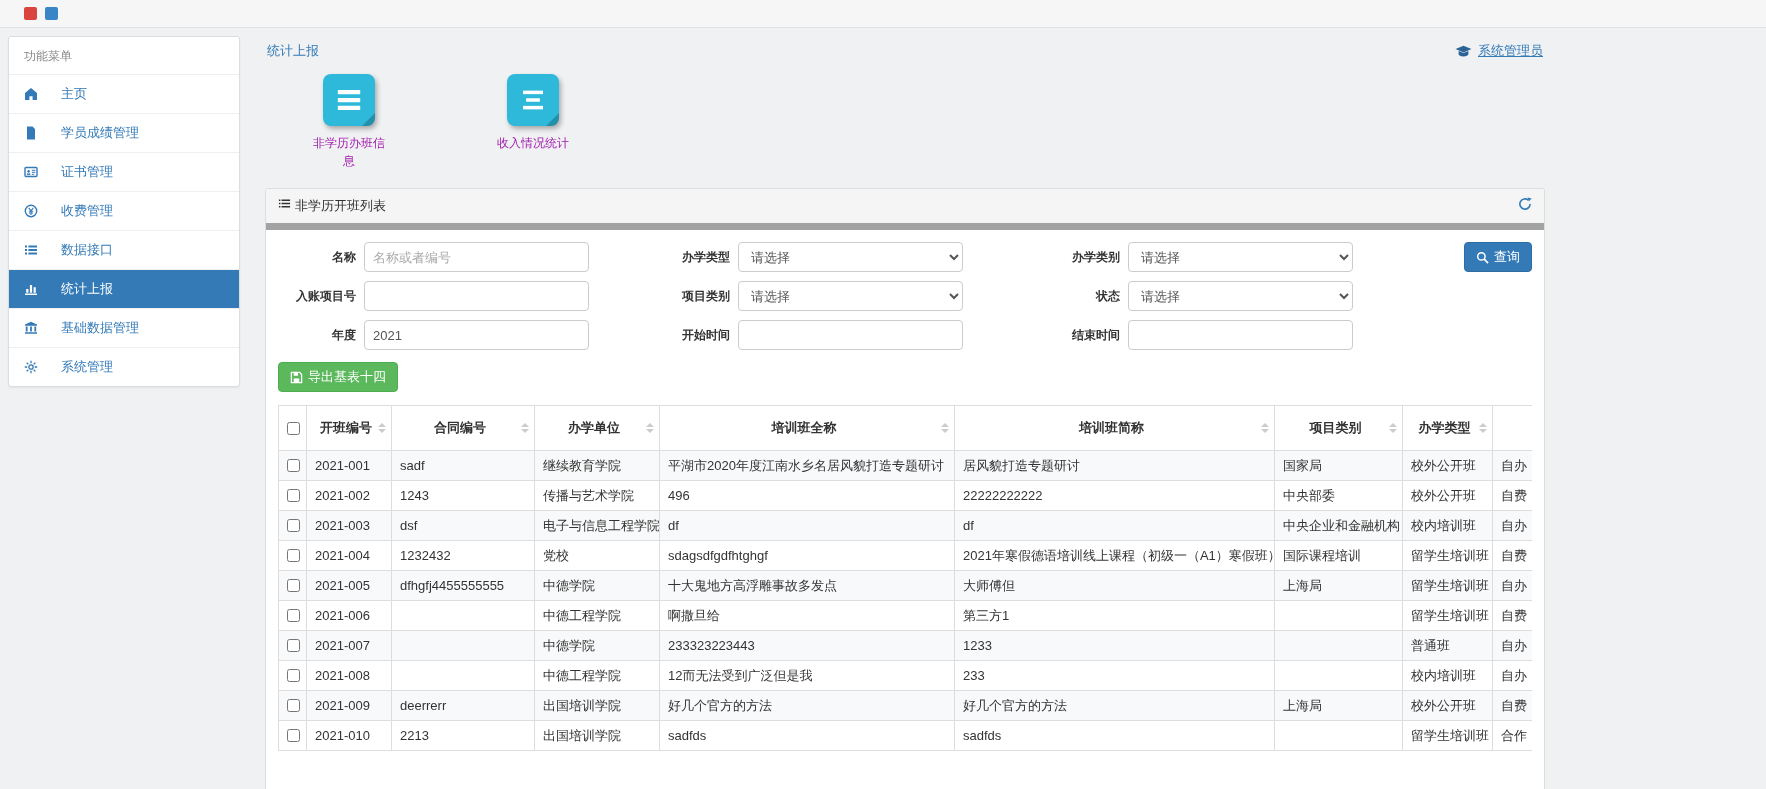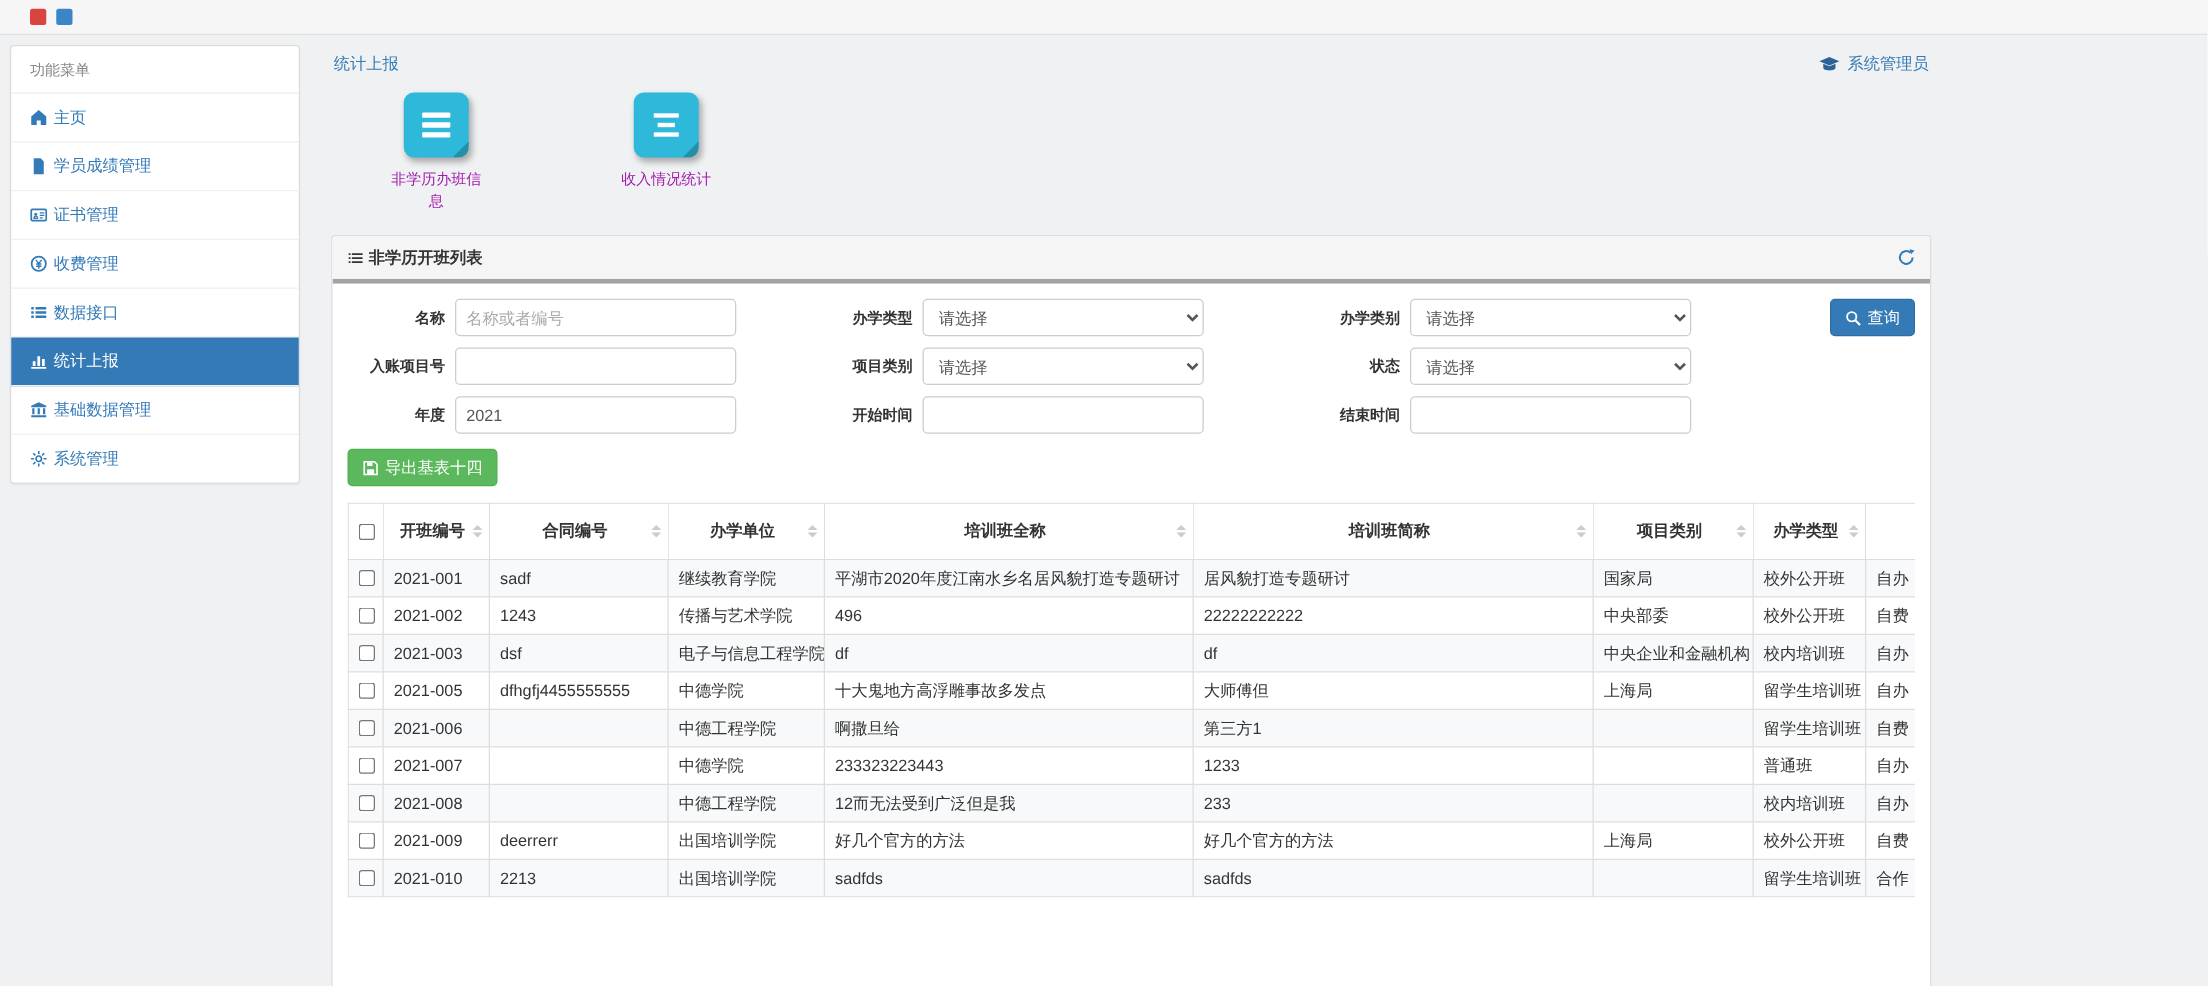--- a/index.html
+++ b/index.html
@@ -41,21 +41,21 @@
   }
   .sidebar-title {
     padding: 11px 15px 9px;
     color: #888;
     font-size: 12px;
     border-bottom: 1px solid #eee;
   }
   .side-item {
     display: flex;
     align-items: center;
-    gap: 5px;
+    gap: 23px;
     padding: 10px 15px;
     color: #337ab7;
     cursor: pointer;
     border-bottom: 1px solid #f0f0f0;
     font-size: 13px;
   }
   .side-item:last-child { border-bottom: none; }
   .side-item.active { background: #337ab7; color: #fff; }
   .icon14 { width: 14px; height: 14px; flex: 0 0 14px; }
   .icon14 svg { width: 14px; height: 14px; fill: currentColor; }
@@ -64,21 +64,21 @@
   .main { position: absolute; left: 265px; top: 36px; width: 1280px; }
 
   .crumb-row {
     display: flex;
     justify-content: space-between;
     align-items: center;
     padding: 6px 2px 0;
     margin-bottom: 14px;
   }
   .crumb { color: #337ab7; }
-  .user-badge { color: #337ab7; display: flex; align-items: center; gap: 6px; cursor: pointer; }
+  .user-badge { color: #337ab7; display: flex; align-items: center; gap: 6px; cursor: pointer; text-decoration: underline; }
   .user-badge svg { width: 17px; height: 13px; fill: #2a6496; }
 
   .tiles { display: flex; gap: 96px; padding-left: 40px; margin-bottom: 18px; }
   .tile { width: 88px; text-align: center; cursor: pointer; }
   .tile-icon {
     width: 52px; height: 52px;
     margin: 0 auto;
     background: #2eb8d9;
     border-radius: 8px;
     display: flex; align-items: center; justify-content: center;
@@ -98,26 +98,26 @@
 
   
   .panel {
     background: #fff;
     border: 1px solid #ddd;
     border-radius: 3px;
     min-height: 620px;
   }
   .panel-heading {
     background: #f5f5f5;
-    border-bottom: 4px solid #a3a3a3;
+    border-bottom: 7px solid #a3a3a3;
     border-radius: 3px 3px 0 0;
     padding: 8px 12px;
-    font-weight: 700;
+    font-weight: 400;
     display: flex;
-    align-items: center;
+    align-items: flex-start;
     gap: 4px;
   }
   .panel-heading .hicon { width: 13px; height: 13px; }
   .panel-heading .hicon svg { width: 13px; height: 13px; fill: #333; }
   .refresh-btn { margin-left: auto; color: #337ab7; cursor: pointer; width: 14px; height: 14px; }
   .refresh-btn svg { width: 14px; height: 14px; fill: #337ab7; }
   .panel-body { padding: 12px; }
 
   
   .filters { display: grid; grid-template-columns: 330px 390px 390px 1fr; row-gap: 9px; }
@@ -487,20 +487,31 @@
                 <td>2021-003</td>
                 <td>dsf</td>
                 <td>电子与信息工程学院</td>
                 <td>df</td>
                 <td>df</td>
                 <td>中央企业和金融机构</td>
                 <td>校内培训班</td>
                 <td>自办</td>
               </tr>
 
+              <tr>
+                <td class="chk-cell"><input type="checkbox" style=""></td>
+                <td>2021-004</td>
+                <td>1232432</td>
+                <td>党校</td>
+                <td>sdagsdfgdfhtghgf</td>
+                <td>2021年寒假德语培训线上课程（初级一（A1）寒假班）</td>
+                <td>国际课程培训</td>
+                <td>留学生培训班</td>
+                <td>自费</td>
+              </tr>
 
               <tr>
                 <td class="chk-cell"><input type="checkbox" style=""></td>
                 <td>2021-005</td>
                 <td>dfhgfj4455555555</td>
                 <td>中德学院</td>
                 <td>十大鬼地方高浮雕事故多发点</td>
                 <td>大师傅但</td>
                 <td>上海局</td>
                 <td>留学生培训班</td>

